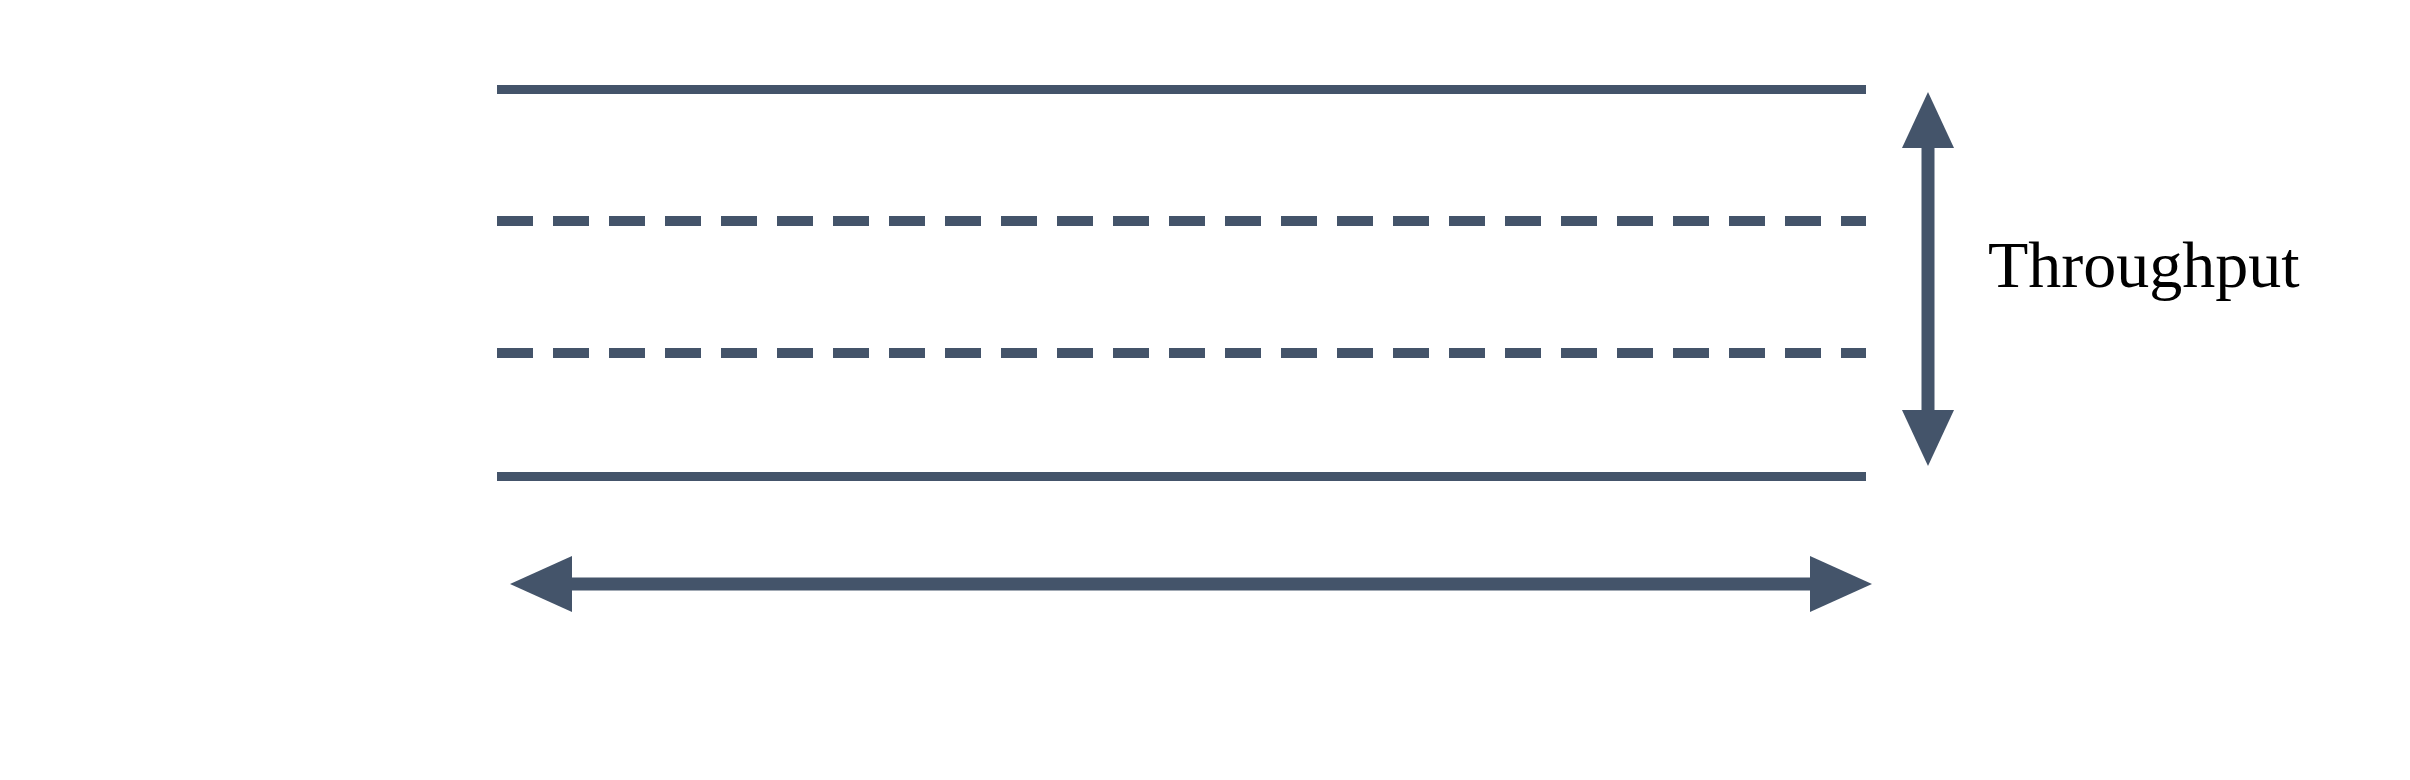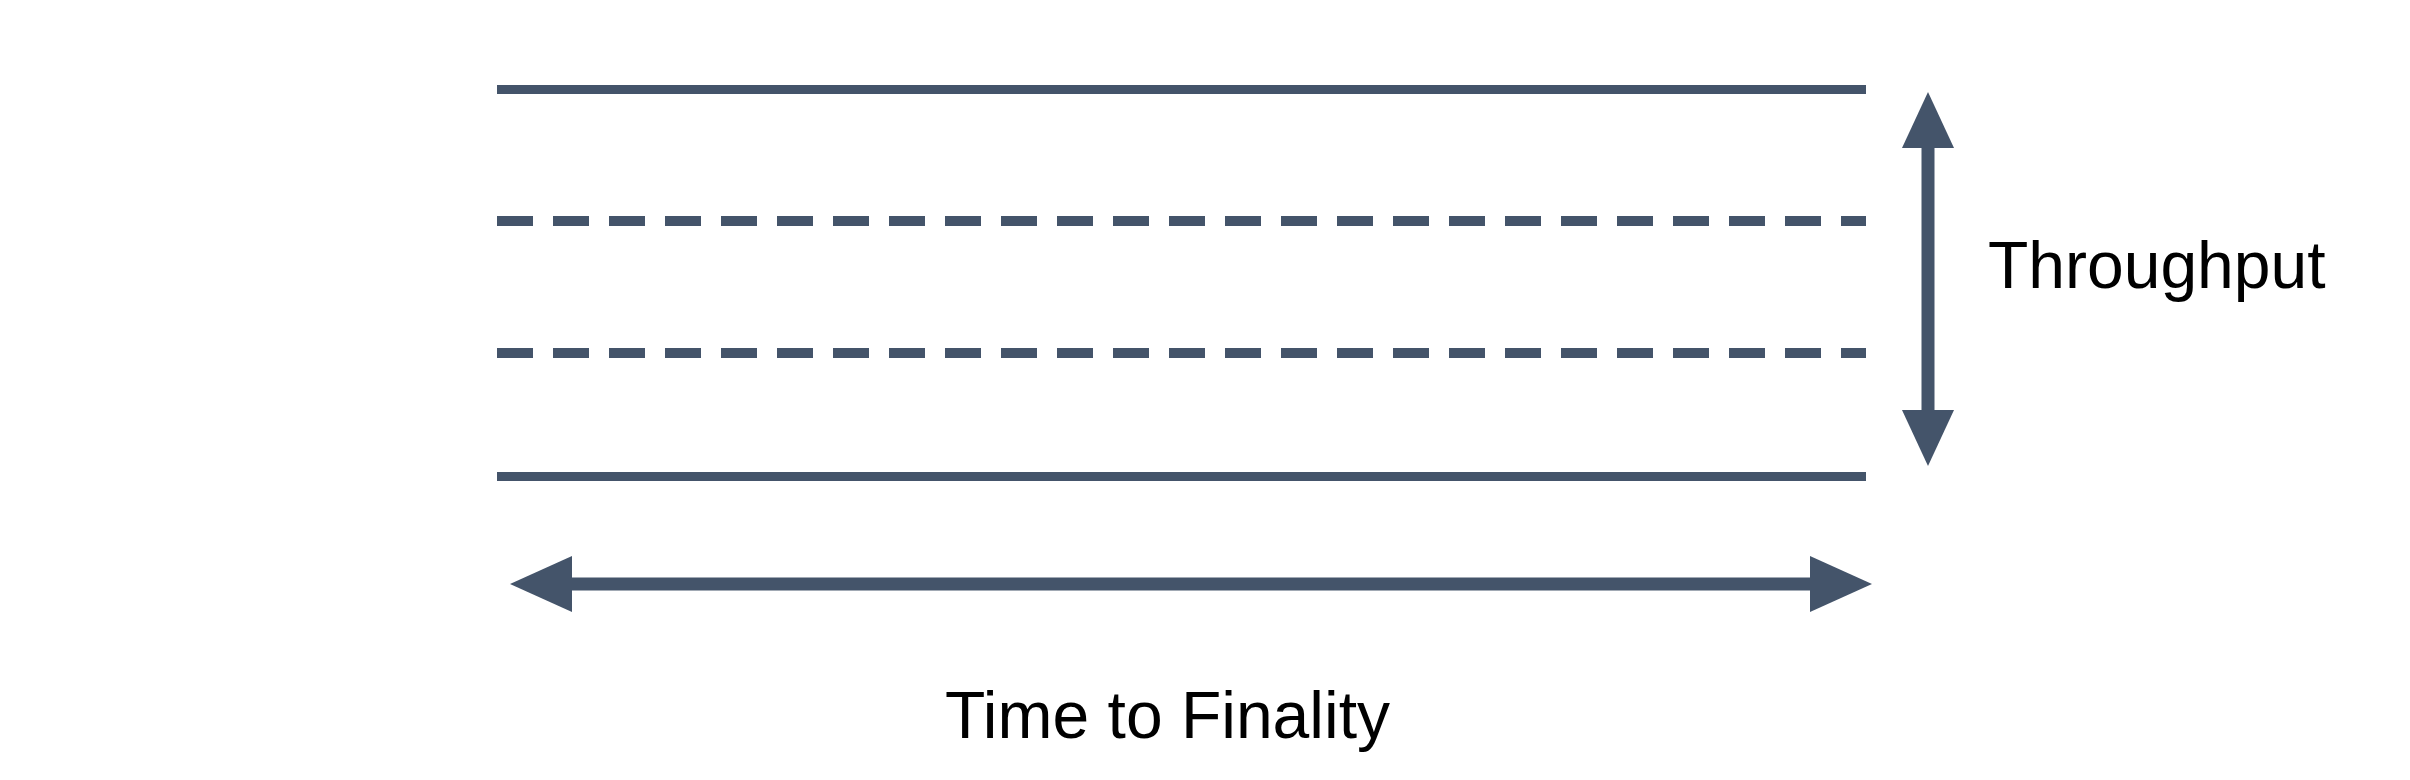--- a/index.html
+++ b/index.html
@@ -22,21 +22,21 @@
     position: absolute;
     top: 0;
     left: 0;
     width: 2410px;
     height: 780px;
     display: block;
   }
   .axis-label {
     position: absolute;
     color: #000000;
-    font-family: Liberation Sans, sans-serif;
+    font-family: Liberation Serif, serif;
     font-size: 66px;
     font-weight: 400;
     line-height: 1;
     white-space: nowrap;
     letter-spacing: 0px;
     text-align: center;
   }
   #label-throughput {
     left: 1988px;
     top: 232px;
@@ -79,15 +79,14 @@
 
       <polygon points="510,584 572,556 572,612" fill="#44546A"></polygon>
 
       <polygon points="1872,584 1810,556 1810,612" fill="#44546A"></polygon>
     </g>
 
   </svg>
 
   <div class="axis-label" id="label-throughput">Throughput</div>
 
-  <div class="axis-label" id="label-time-to-finality">Time to Finality</div>
 
 </div>
 
 </body></html>

